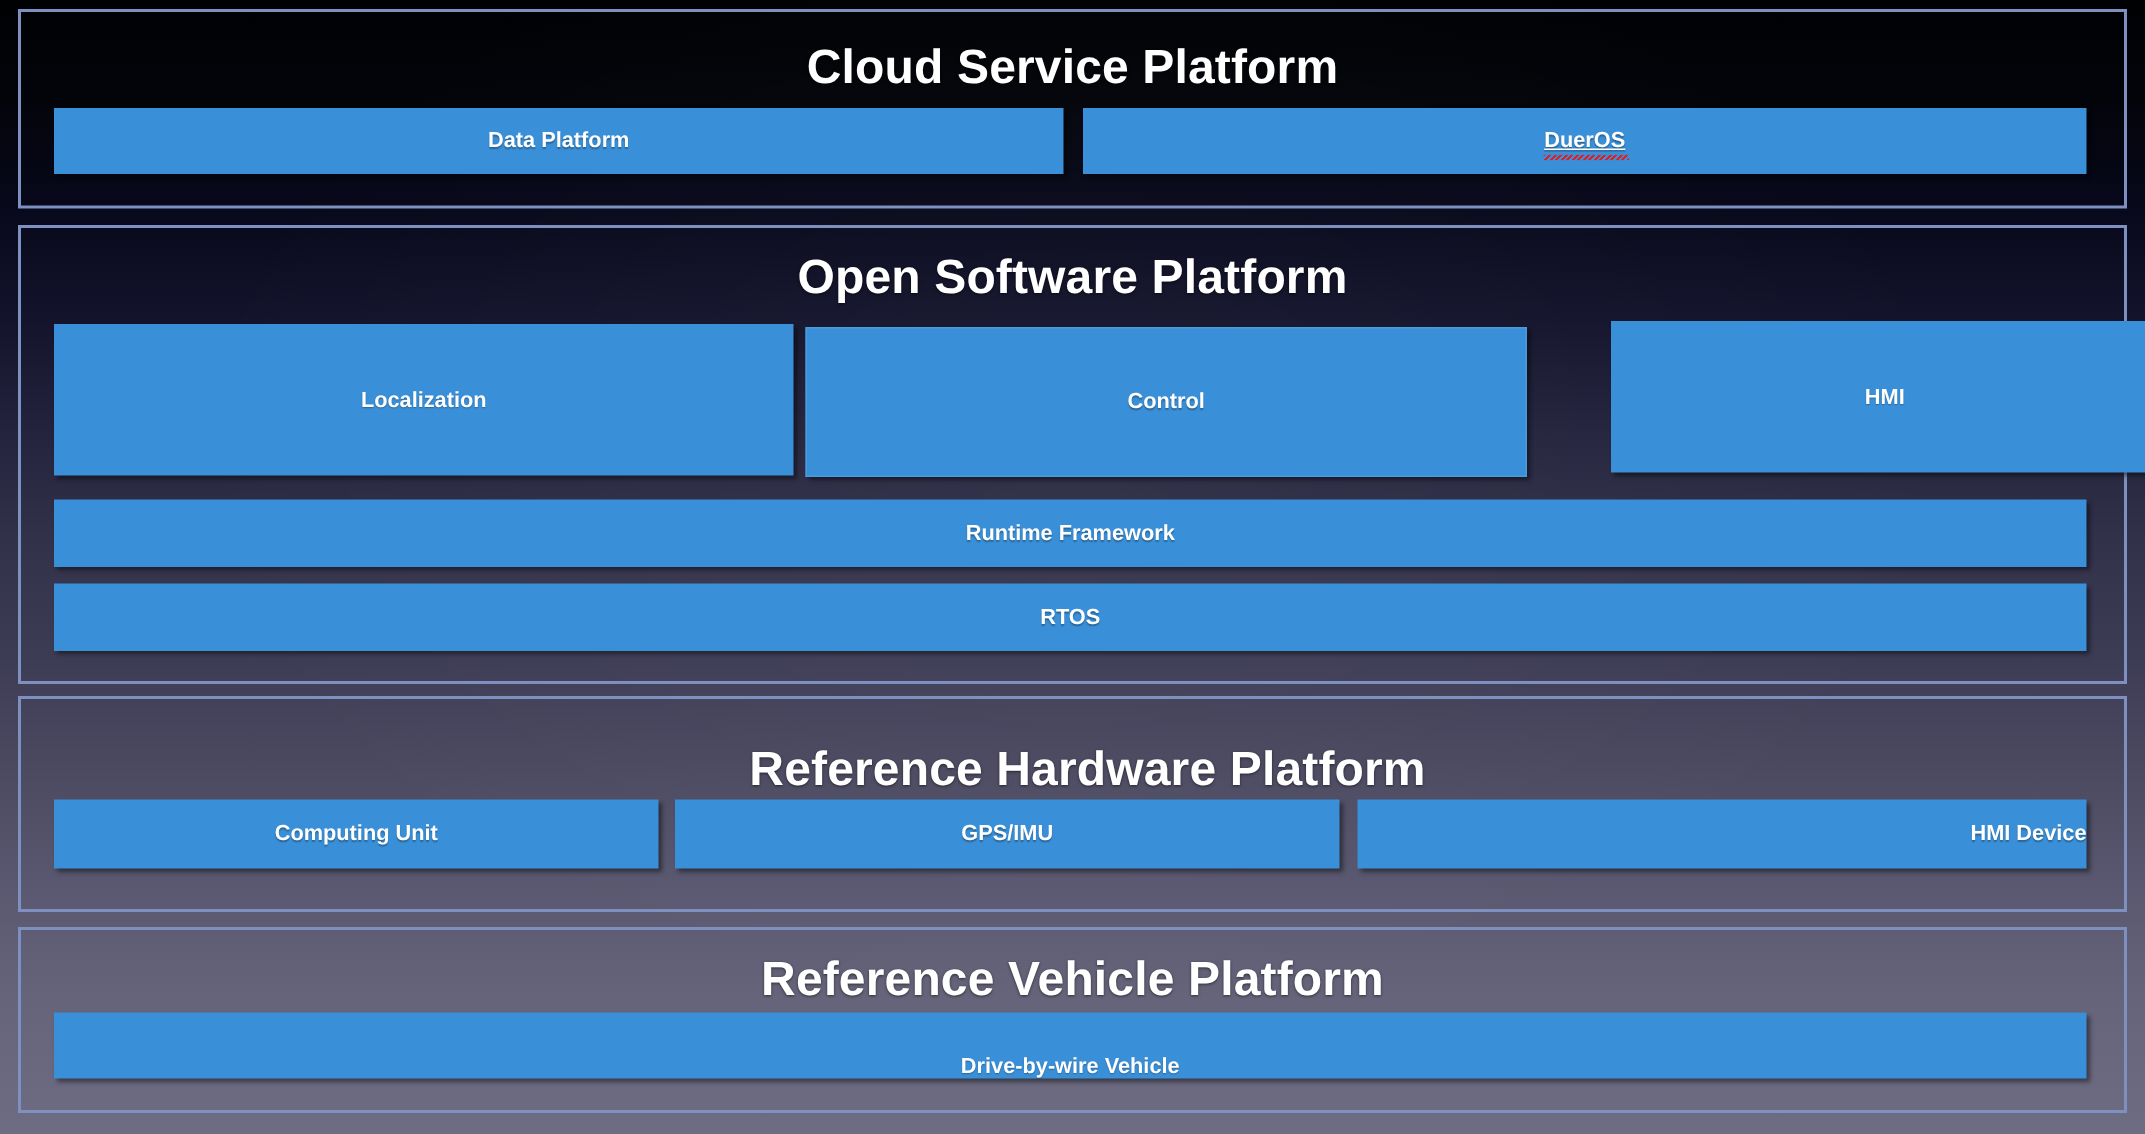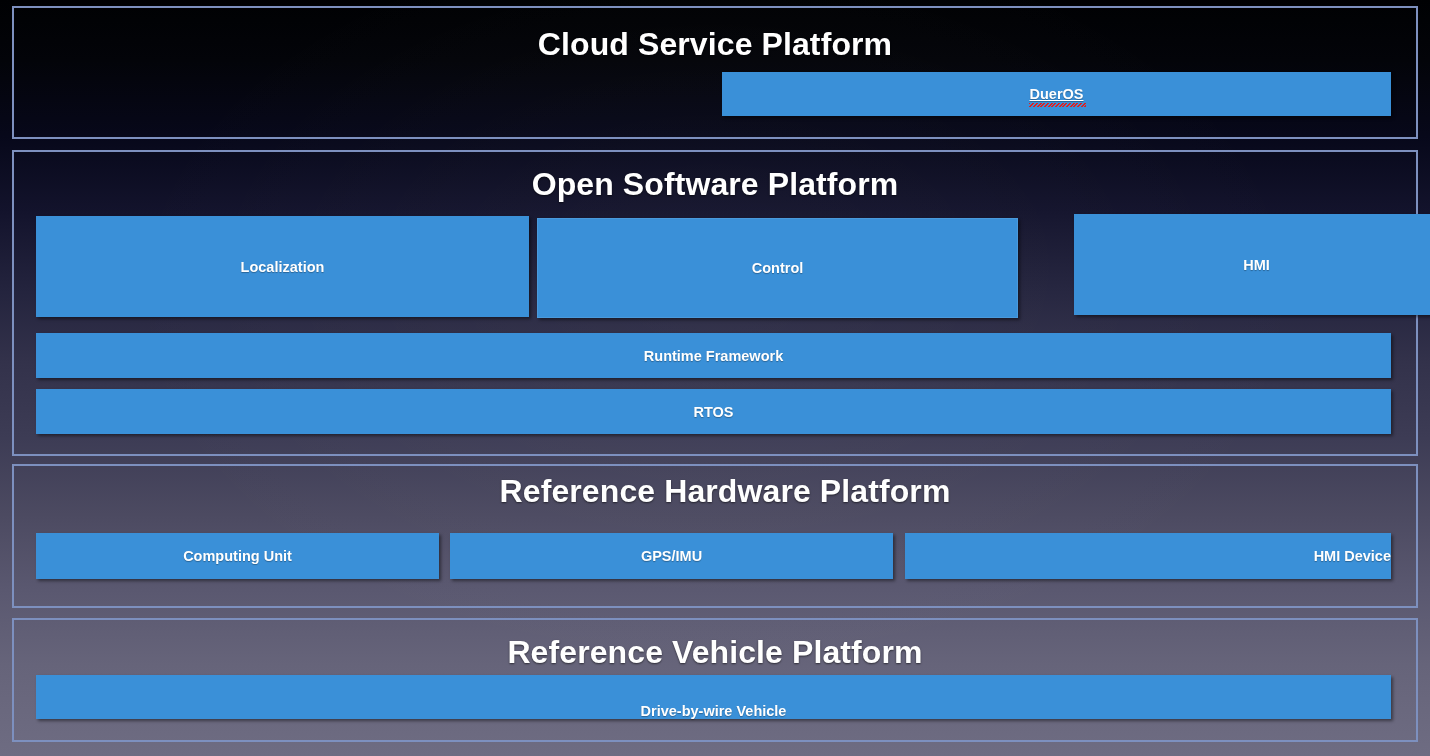--- a/index.html
+++ b/index.html
@@ -72,20 +72,23 @@
   }
 </style>
 </head>
 <body>
 
 <div class="canvas">
 
   <div class="panel" style="left:12px; top:6px; width:1406px; height:133px;">
     <div class="panel-title" style="top:18px;">Cloud Service Platform</div>
   </div>
+  <div class="box" style="left:36px; top:72px; width:673px; height:44px;">
+    <span>Data Platform</span>
+  </div>
   <div class="box" style="left:722px; top:72px; width:669px; height:44px;">
     <span class="underline-spell">DuerOS</span>
   </div>
 
   <div class="panel" style="left:12px; top:150px; width:1406px; height:306px;">
     <div class="panel-title" style="top:14px;">Open Software Platform</div>
   </div>
   <div class="box" style="left:36px; top:216px; width:493px; height:101px;">
     <span>Localization</span>
   </div>
@@ -96,21 +99,21 @@
     <span>HMI</span>
   </div>
   <div class="box" style="left:36px; top:333px; width:1355px; height:45px;">
     <span>Runtime Framework</span>
   </div>
   <div class="box" style="left:36px; top:389px; width:1355px; height:45px;">
     <span>RTOS</span>
   </div>
 
   <div class="panel" style="left:12px; top:464px; width:1406px; height:144px;">
-    <div class="panel-title" style="top:7px;margin-left:20px;">Reference Hardware Platform</div>
+    <div class="panel-title" style="top:28px;margin-left:20px;">Reference Hardware Platform</div>
   </div>
   <div class="box" style="left:36px; top:533px; width:403px; height:46px;align-items:center;">
     <span>Computing Unit</span>
   </div>
   <div class="box" style="left:450px; top:533px; width:443px; height:46px;justify-content:center;">
     <span>GPS/IMU</span>
   </div>
   <div class="box" style="left:905px; top:533px; width:486px; height:46px;justify-content:flex-end;">
     <span>HMI Device</span>
   </div>

